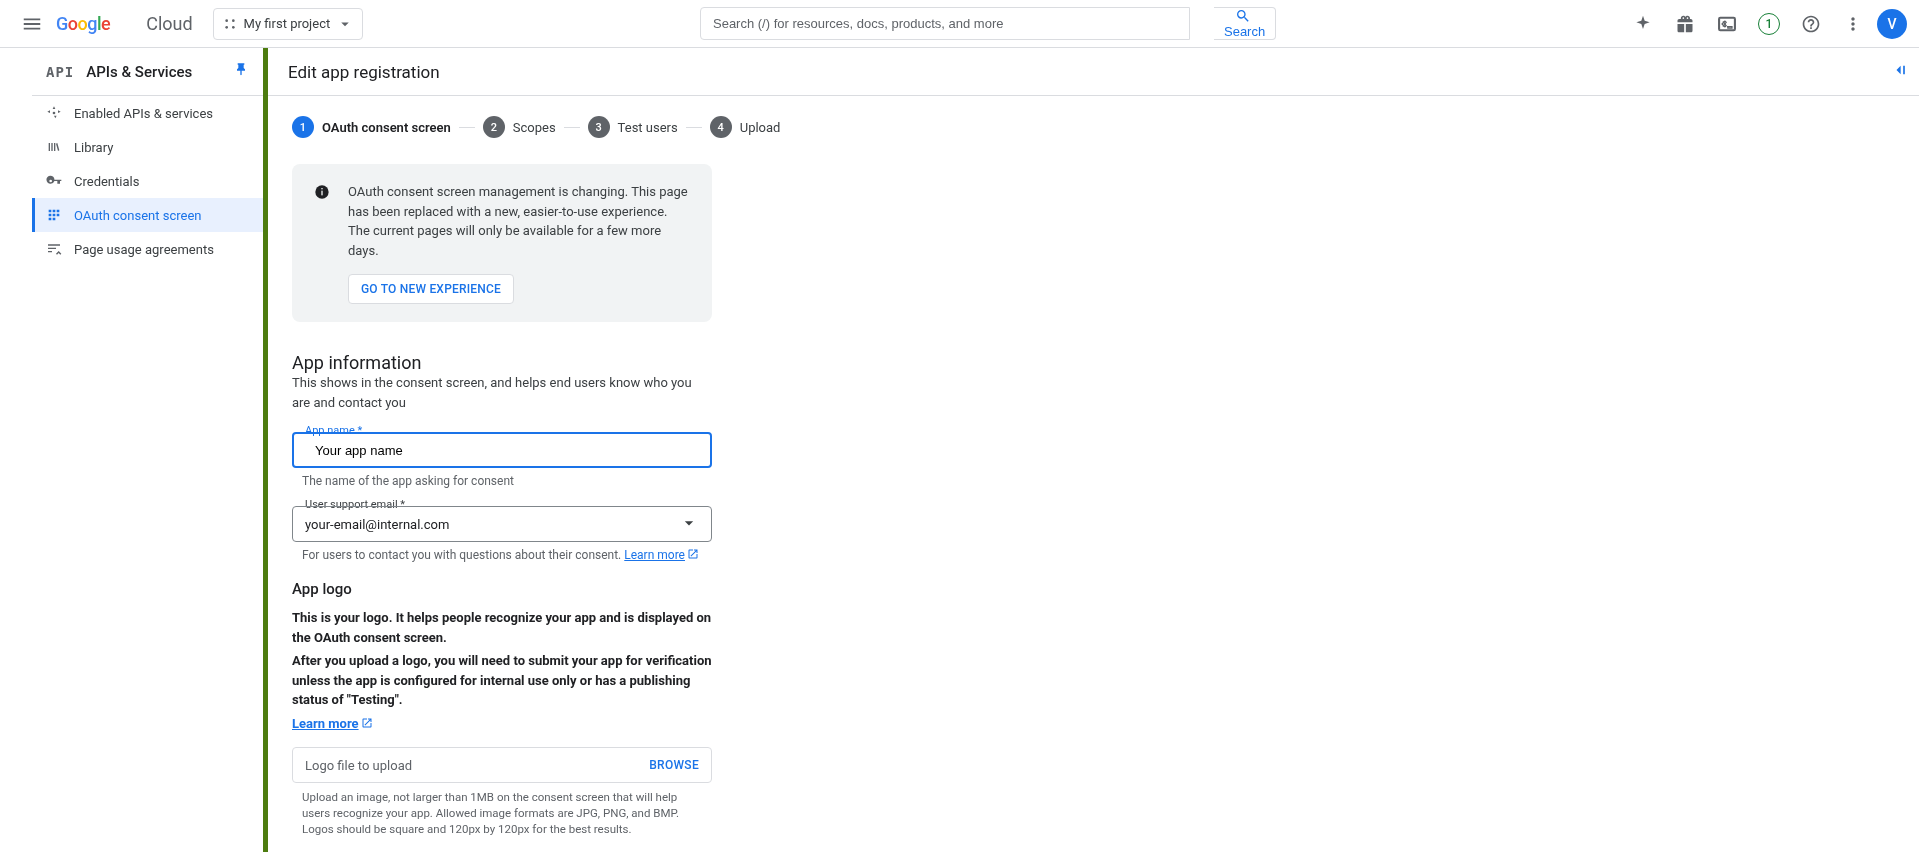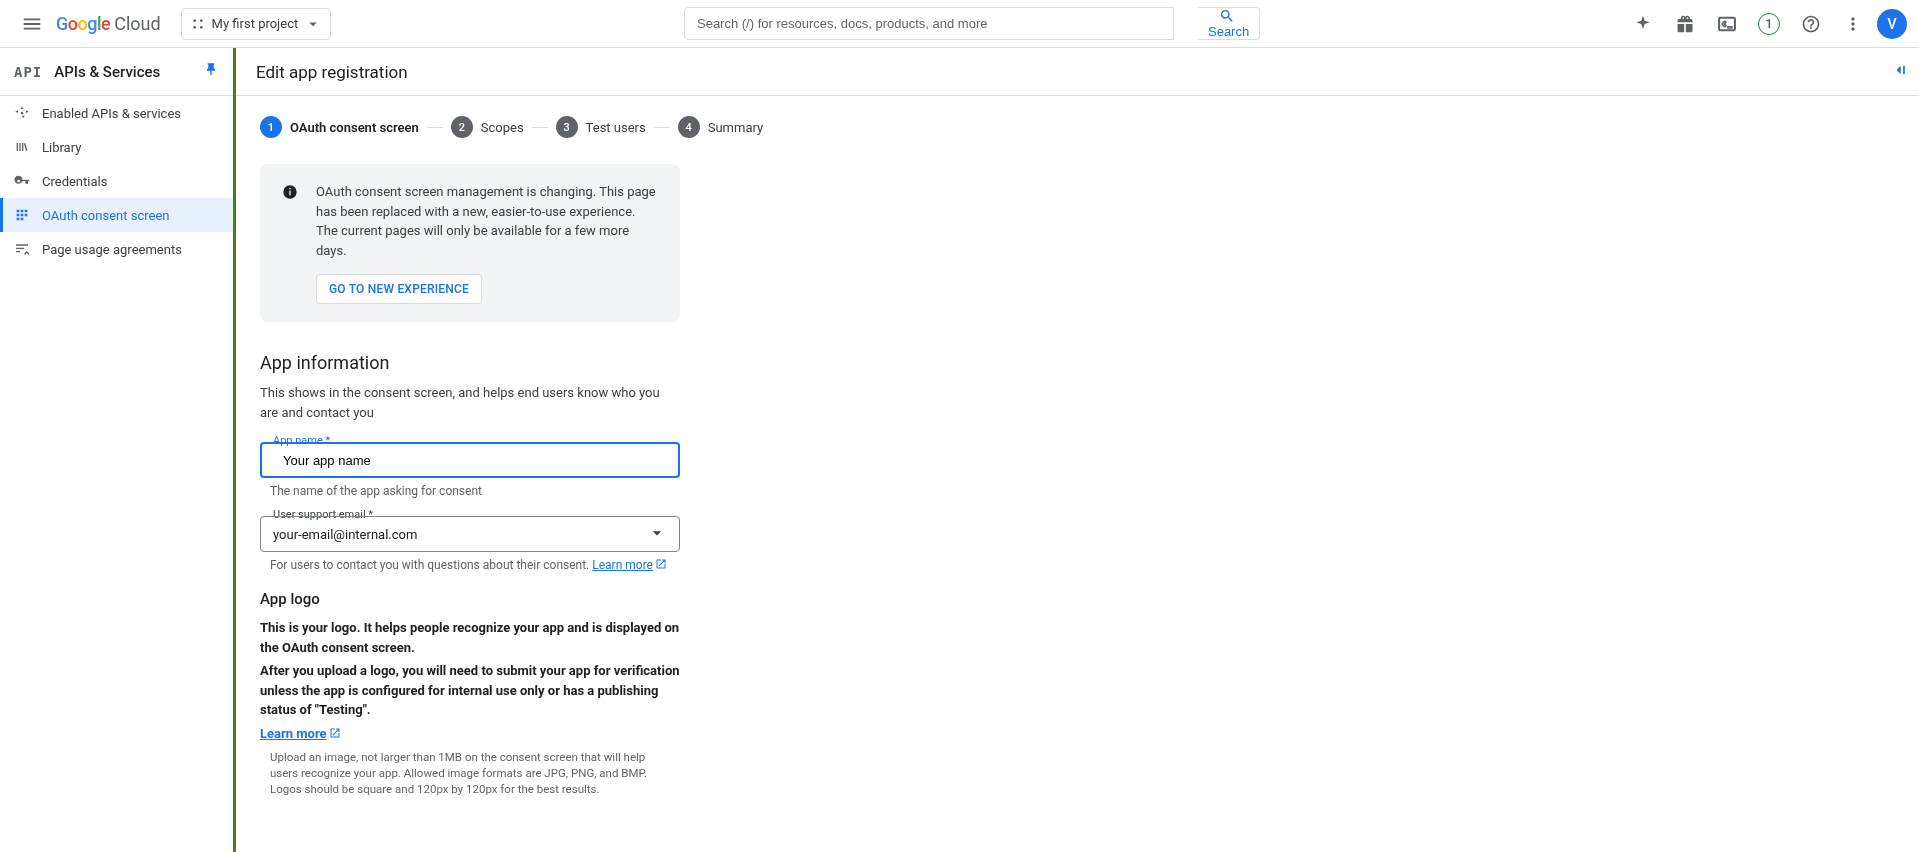--- a/index.html
+++ b/index.html
@@ -2,21 +2,21 @@
 <html><head>
 <meta charset="utf-8">
 <style>
 * { box-sizing: border-box; margin: 0; padding: 0; }
 body { font-family: "Google Sans", Roboto, Arial, sans-serif; font-size: 13px; color: #202124; background: #fff; }
 a { color: #1a73e8; text-decoration: none; }
 
 .header { display: flex; align-items: center; height: 48px; padding: 0 12px; border-bottom: 1px solid #dadce0; }
 .hamburger { width: 40px; height: 40px; display: flex; align-items: center; justify-content: center; cursor: pointer; }
 .hamburger svg { width: 22px; height: 22px; fill: #5f6368; }
-.logo { display: flex; align-items: baseline; margin-left: 4px; margin-right: 20px; }
+.logo { display: flex; align-items: baseline; margin-left: 4px; margin-right: 20px; gap: 32px; }
 .logo-google { font-size: 18px; letter-spacing: -0.5px; font-weight: 500; }
 .g-b { color: #4285F4; } .g-r { color: #EA4335; } .g-y { color: #FBBC05; } .g-g { color: #34A853; }
 .logo-cloud { font-size: 18px; color: #5f6368; margin-left: 4px; font-weight: 400; }
 
 .project-picker { display: flex; align-items: center; height: 32px; border: 1px solid #dadce0; border-radius: 4px; padding: 0 8px; cursor: pointer; color: #3c4043; font-size: 13px; }
 .project-picker svg.dots { width: 16px; height: 16px; margin-right: 6px; fill: #5f6368; }
 .project-picker svg.caret { width: 18px; height: 18px; margin-left: 6px; fill: #5f6368; }
 
 .search-wrap { display: flex; margin-left: auto; margin-right: auto; flex: 0 0 auto; gap: 24px; }
 .search-box { width: 490px; height: 33px; border: 1px solid #dadce0; border-radius: 4px 0 0 4px; padding: 0 12px; display: flex; align-items: center; color: #5f6368; background: #fff; }
@@ -25,21 +25,21 @@
 .search-btn { display: flex; align-items: center; height: 33px; border: 1px solid #dadce0; border-left: none; border-radius: 0 4px 4px 0; padding: 0 10px; color: #1a73e8; cursor: pointer; background: #fff; font-size: 13px; flex-direction: column; }
 .search-btn svg { width: 18px; height: 18px; fill: #1a73e8; margin-right: 4px; }
 
 .header-right { display: flex; align-items: center; gap: 6px; margin-left: 12px; }
 .header-right .ico-btn { width: 36px; height: 36px; display: flex; align-items: center; justify-content: center; cursor: pointer; border-radius: 50%; }
 .header-right svg { width: 20px; height: 20px; fill: #5f6368; }
 .trial-badge { width: 22px; height: 22px; border: 1.5px solid #188038; border-radius: 50%; display: flex; align-items: center; justify-content: center; color: #188038; font-size: 12px; font-weight: 500; }
 .avatar { width: 30px; height: 30px; border-radius: 50%; background: #1a73e8; color: #fff; display: flex; align-items: center; justify-content: center; font-size: 14px; font-weight: 500; cursor: pointer; }
 
 .page { display: flex; height: calc(100vh - 48px); }
-.sidebar { width: 236px; border-right: 3px solid #4d7c0f; padding-top: 0; flex-shrink: 0; }
+.sidebar { width: 236px; border-right: 5px solid #4d7c0f; padding-top: 0; flex-shrink: 0; margin-left: 32px; }
 .sidebar-header { display: flex; align-items: center; height: 48px; padding: 0 14px; border-bottom: 1px solid #dadce0; }
 .sidebar-header .api-badge { font-family: monospace; font-weight: 600; font-size: 14px; color: #5f6368; letter-spacing: 1px; margin-right: 12px; }
 .sidebar-header .title { font-size: 15px; font-weight: 500; color: #202124; flex: 1; }
 .sidebar-header .pin svg { width: 16px; height: 16px; fill: #1a73e8; }
 .sidebar-item { display: flex; align-items: center; height: 34px; padding: 0 14px; cursor: pointer; color: #3c4043; font-size: 13px; }
 .sidebar-item .item-icon { width: 28px; display: flex; align-items: center; }
 .sidebar-item .item-icon svg { width: 16px; height: 16px; fill: #5f6368; }
 .sidebar-item.active { background: #e8f0fe; color: #1a73e8; border-left: 3px solid #1a73e8; padding-left: 11px; }
 .sidebar-item.active .item-icon svg { fill: #1a73e8; }
 
@@ -57,21 +57,21 @@
 .step-label { font-size: 13px; color: #3c4043; }
 .step.active .step-label { font-weight: 600; color: #202124; }
 .step-sep { width: 16px; height: 1px; background: #dadce0; }
 
 .notice { background: #f1f3f4; border-radius: 8px; padding: 18px 24px 18px 56px; position: relative; margin-bottom: 30px; max-width: 420px; }
 .notice .notice-icon { position: absolute; left: 22px; top: 20px; }
 .notice .notice-icon svg { width: 16px; height: 16px; }
 .notice p { font-size: 13px; line-height: 1.5; color: #3c4043; margin-bottom: 14px; }
 .notice-btn { display: inline-block; background: #fff; border: 1px solid #dadce0; border-radius: 4px; color: #1a73e8; font-size: 12px; font-weight: 500; padding: 7px 12px; cursor: pointer; letter-spacing: 0.2px; }
 
-h2 { font-size: 18px; font-weight: 400; color: #202124; margin-bottom: 10px; }
+h2 { font-size: 18px; font-weight: 400; color: #202124; margin-bottom: 0; }
 .section-desc { font-size: 13px; color: #3c4043; line-height: 1.5; margin-bottom: 20px; max-width: 420px; }
 
 .form-field { position: relative; max-width: 420px; margin-bottom: 6px; }
 .form-field.focused .field-box { border: 2px solid #1a73e8; padding-left: 21px; }
 .form-field.focused .field-label { color: #1a73e8; }
 .field-box { border: 1px solid #80868b; border-radius: 4px; height: 36px; display: flex; align-items: center; padding: 0 12px; position: relative; }
 .field-label { position: absolute; top: -8px; left: 9px; background: #fff; padding: 0 4px; font-size: 11px; color: #3c4043; }
 .field-box input { border: none; outline: none; width: 100%; font-size: 13px; }
 .field-box .select-display { font-size: 13px; color: #202124; flex: 1; }
 .field-box .dropdown-caret svg { width: 20px; height: 20px; fill: #3c4043; }
@@ -233,21 +233,21 @@
           <div class="step-label">Scopes</div>
         </div>
         <div class="step-sep"></div>
         <div class="step">
           <div class="step-circle">3</div>
           <div class="step-label">Test users</div>
         </div>
         <div class="step-sep"></div>
         <div class="step">
           <div class="step-circle">4</div>
-          <div class="step-label">Summary</div>
+          <div class="step-label">Upload</div>
         </div>
       </div>
 
       <div class="notice">
         <span class="notice-icon"><svg viewBox="0 0 24 24">
               <circle cx="12" cy="12" r="10" fill="#202124"></circle>
               <rect x="11" y="10" width="2" height="7" fill="#f1f3f4"></rect>
               <rect x="11" y="6" width="2" height="2" fill="#f1f3f4"></rect>
             </svg></span>
         <p>OAuth consent screen management is changing. This page has been replaced with a new, easier-to-use experience. The current pages will only be available for a few more days.</p>
@@ -281,17 +281,21 @@
       </div>
 
       <div class="logo-section">
         <h3>App logo</h3>
         <p class="logo-desc">This is your logo. It helps people recognize your app and is displayed on the OAuth consent screen.</p>
         <p class="logo-desc">After you upload a logo, you will need to submit your app for verification unless the app is configured for internal use only or has a publishing status of "Testing".</p>
         <p class="logo-desc"><a href="#"><span>Learn more</span><span class="link-ext"><svg viewBox="0 0 24 24">
                   <path d="M14 3v2h3.59L7 15.59 8.41 17 19 6.41V10h2V3h-7zM19 19H5V5h7V3H5c-1.1 0-2 .9-2 2v14c0 1.1.9 2 2 2h14c1.1 0 2-.9 2-2v-7h-2v7z"></path>
                 </svg></span></a></p>
 
+        <div class="upload-box">
+          <span class="placeholder">Logo file to upload</span>
+          <span class="browse">BROWSE</span>
+        </div>
         <p class="upload-helper">Upload an image, not larger than 1MB on the consent screen that will help users recognize your app. Allowed image formats are JPG, PNG, and BMP. Logos should be square and 120px by 120px for the best results.</p>
       </div>
     </div>
   </div>
 </div>
 
 </body></html>

